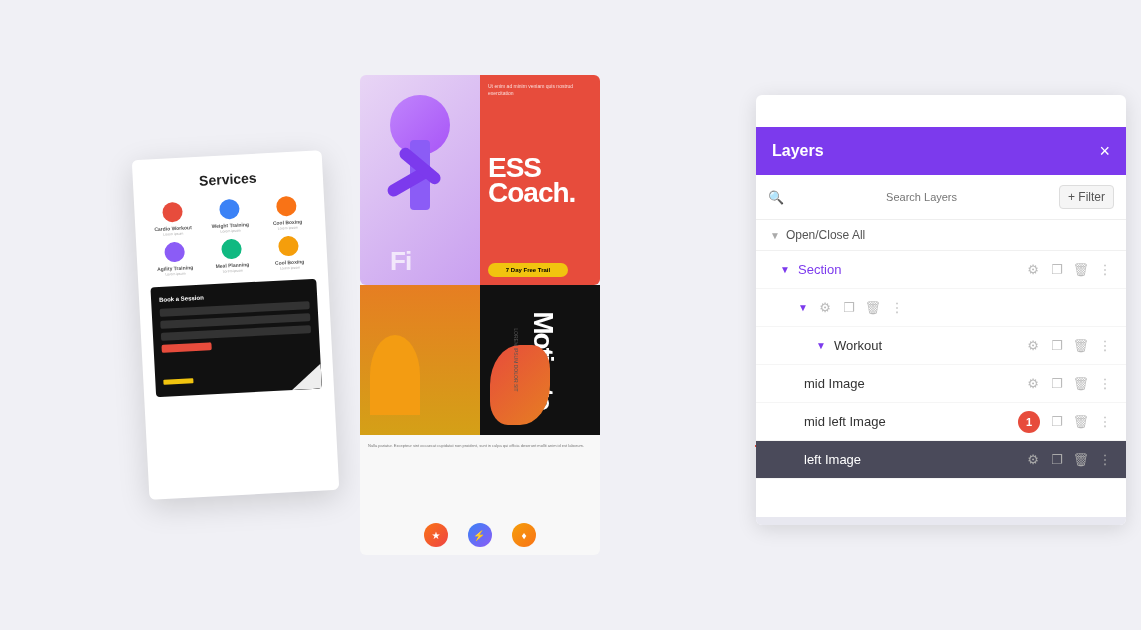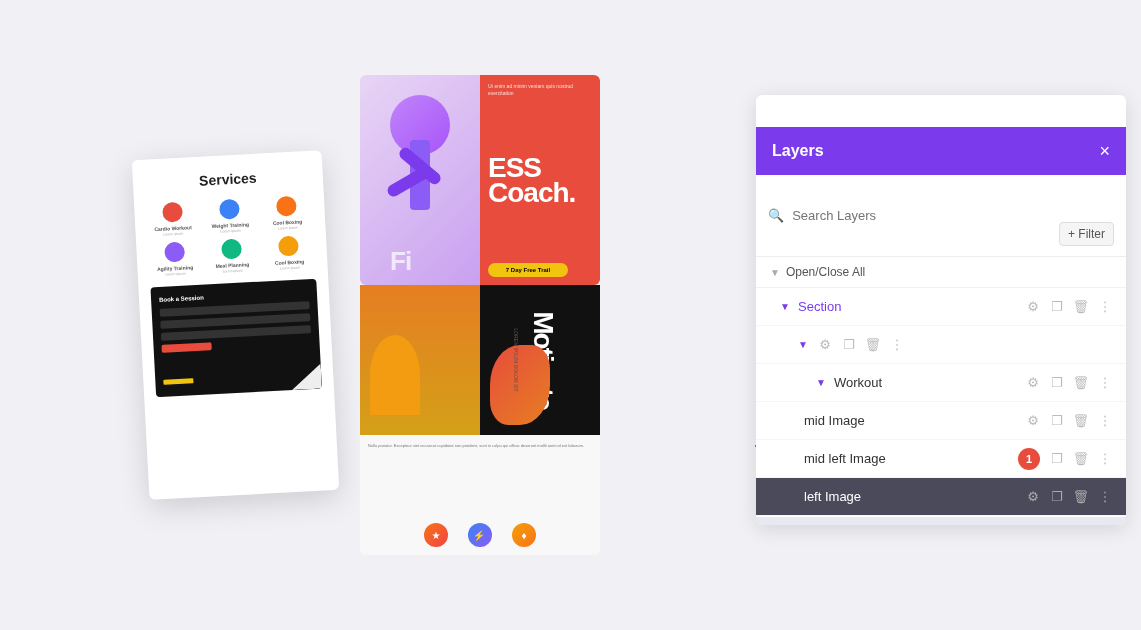--- a/index.html
+++ b/index.html
@@ -273,35 +273,35 @@
       display: flex;
       align-items: center;
       padding: 10px 12px;
       border-bottom: 1px solid #eee;
       gap: 8px;
     }
     .layers-search-input {
       flex: 1;
       border: none;
       outline: none;
-      font-size: 13px;
+      font-size: 11px;
       color: #737373;
+      text-align: center;
     }
     .filter-btn {
       display: flex;
       align-items: center;
       gap: 4px;
       background: #f5f5f5;
       border: 1px solid #ddd;
       border-radius: 4px;
       padding: 4px 8px;
       font-size: 12px;
       cursor: pointer;
       color: #555;
-      margin-top: 37px;
     }
     .layers-open-close {
       padding: 8px 14px;
       font-size: 12px;
       color: #555;
       display: flex;
       align-items: center;
       gap: 6px;
       border-bottom: 1px solid #f0f0f0;
     }

